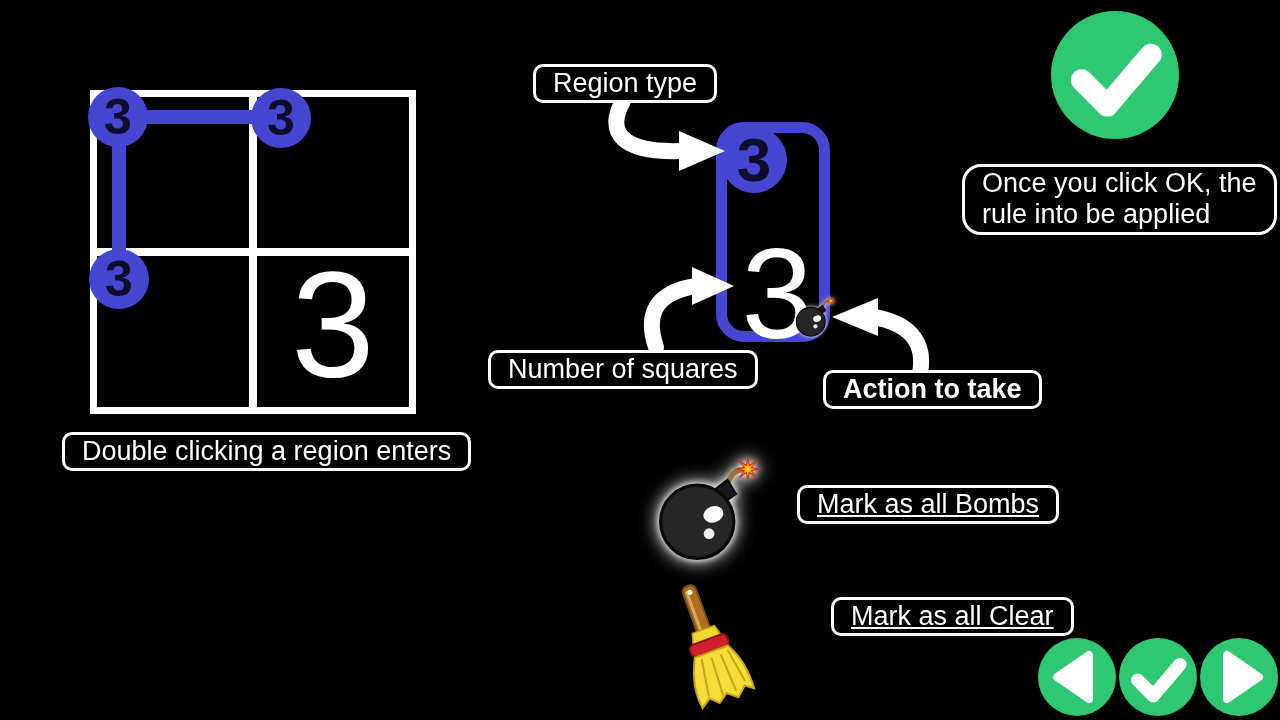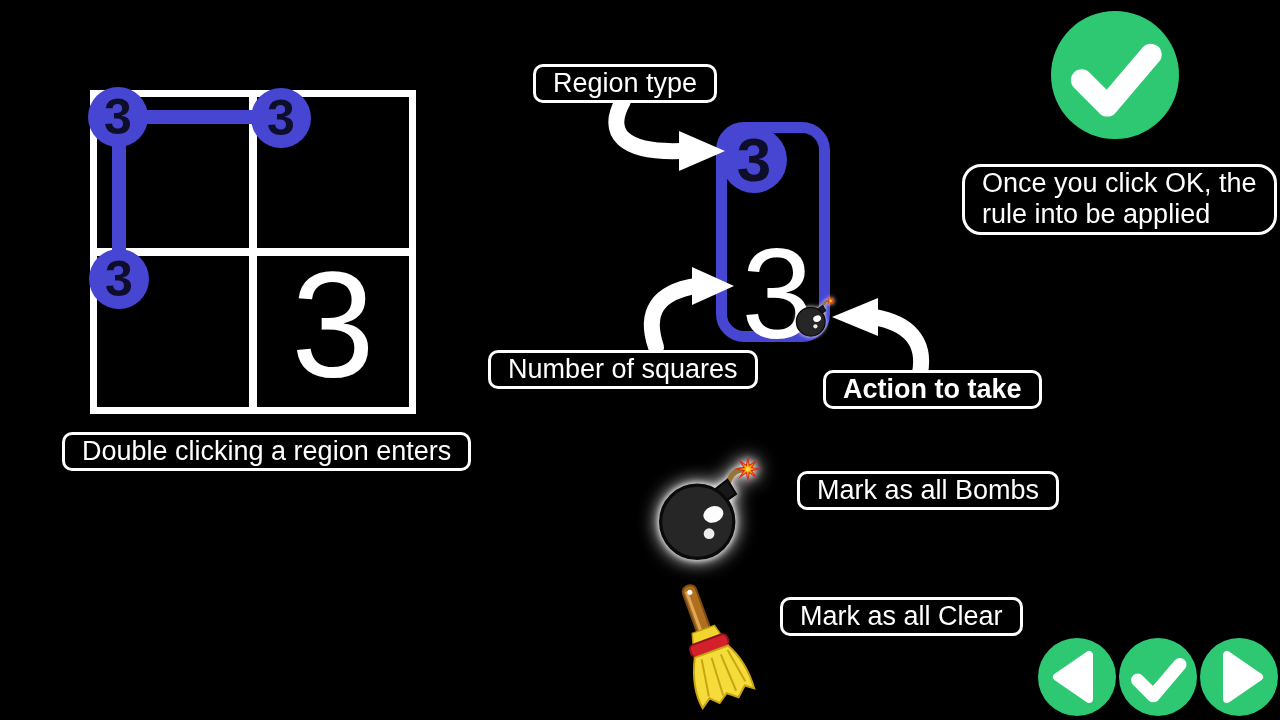--- a/index.html
+++ b/index.html
@@ -119,32 +119,32 @@
       </svg>
   </div>
   <div class="callout" style="left:962px; top:164px;border-radius:19px;">
     <div>Once you click OK, the</div>
     <div>rule into be applied</div>
   </div>
 
   <svg class="abs glow-strong" style="left:652px; top:454px;" width="112" height="112" viewBox="0 0 104 104">
     <use href="#bomb-shape"></use>
   </svg>
-  <div class="callout" style="left:797px; top:471px;">Mark as all Bombs</div>
+  <div class="callout" style="left:797px; top:485px;text-decoration:underline;">Mark as all Bombs</div>
 
   <svg class="abs" style="left:658px; top:580px; transform:rotate(-20deg); transform-origin:50% 40%;" width="92" height="128" viewBox="0 0 80 130">
     <rect x="33" y="3" width="14" height="52" rx="6" fill="#b06f1f" stroke="#7c4c12" stroke-width="2"></rect>
     <line x1="37" y1="8" x2="37" y2="50" stroke="#e0a95a" stroke-width="3"></line>
     <circle cx="40" cy="10" r="2.6" fill="#fff"></circle>
     <path d="M28,50 L52,50 L57,68 L23,68 Z" fill="#f1d42c" stroke="#b89a10" stroke-width="1.5"></path>
     <rect x="20" y="61" width="40" height="13" rx="5" fill="#d3202a" stroke="#8e1218" stroke-width="2"></rect>
     <path d="M22,74 Q8,102 12,125 L22,118 L30,126 L40,119 L50,127 L60,118 L68,124 Q70,96 58,74 Z" fill="#f6dc3a" stroke="#c7a512" stroke-width="2"></path>
     <path d="M28,78 L22,116 M38,80 L36,120 M48,80 L50,120 M56,78 L62,114" stroke="#c7a512" stroke-width="2" fill="none"></path>
   </svg>
-  <div class="callout" style="left:780px; top:597px;">Mark as all Clear</div>
+  <div class="callout" style="left:831px; top:597px;text-decoration:underline;">Mark as all Clear</div>
 
   <div class="navbtn" style="left:1038px; top:638px;">
     <svg viewBox="0 0 78 78">
       <polygon points="51,17 51,61 19,39" fill="#fff" stroke="#fff" stroke-width="8" stroke-linejoin="round"></polygon>
     </svg>
   </div>
   <div class="navbtn" style="left:1119px; top:638px;">
     <svg viewBox="0 0 100 100">
         <use href="#check-shape"></use>
       </svg>

